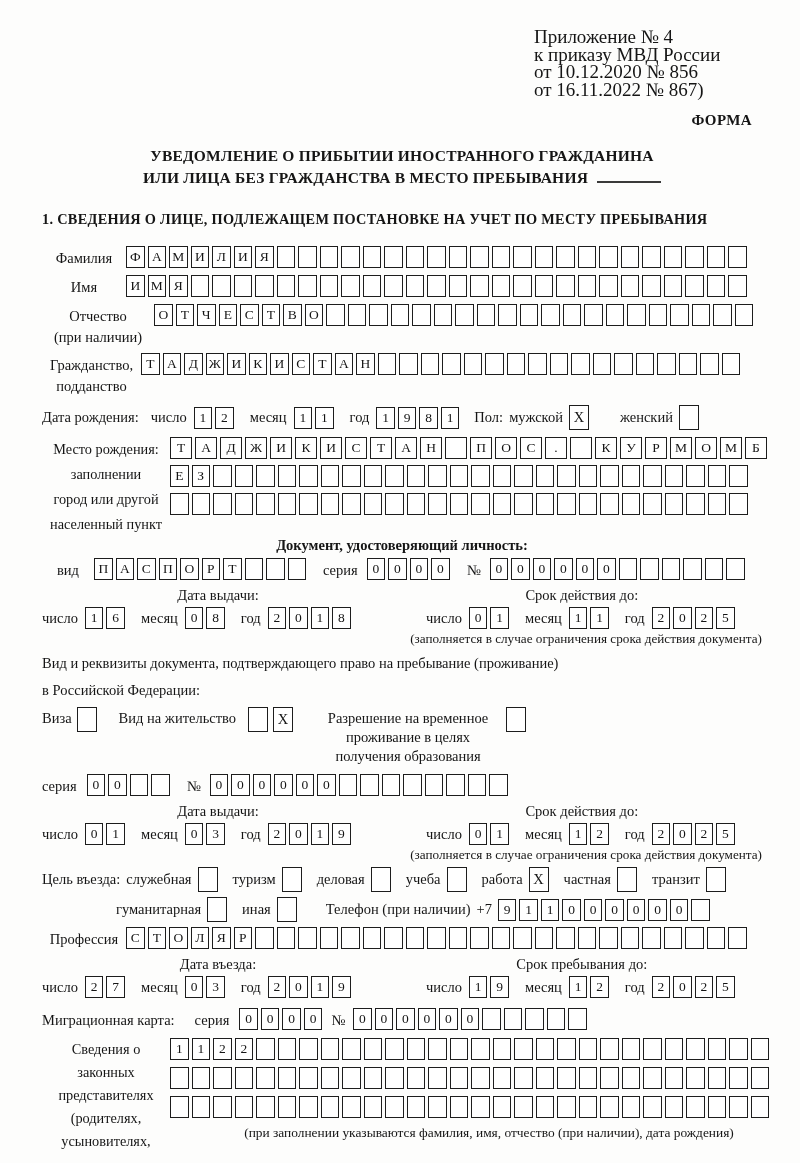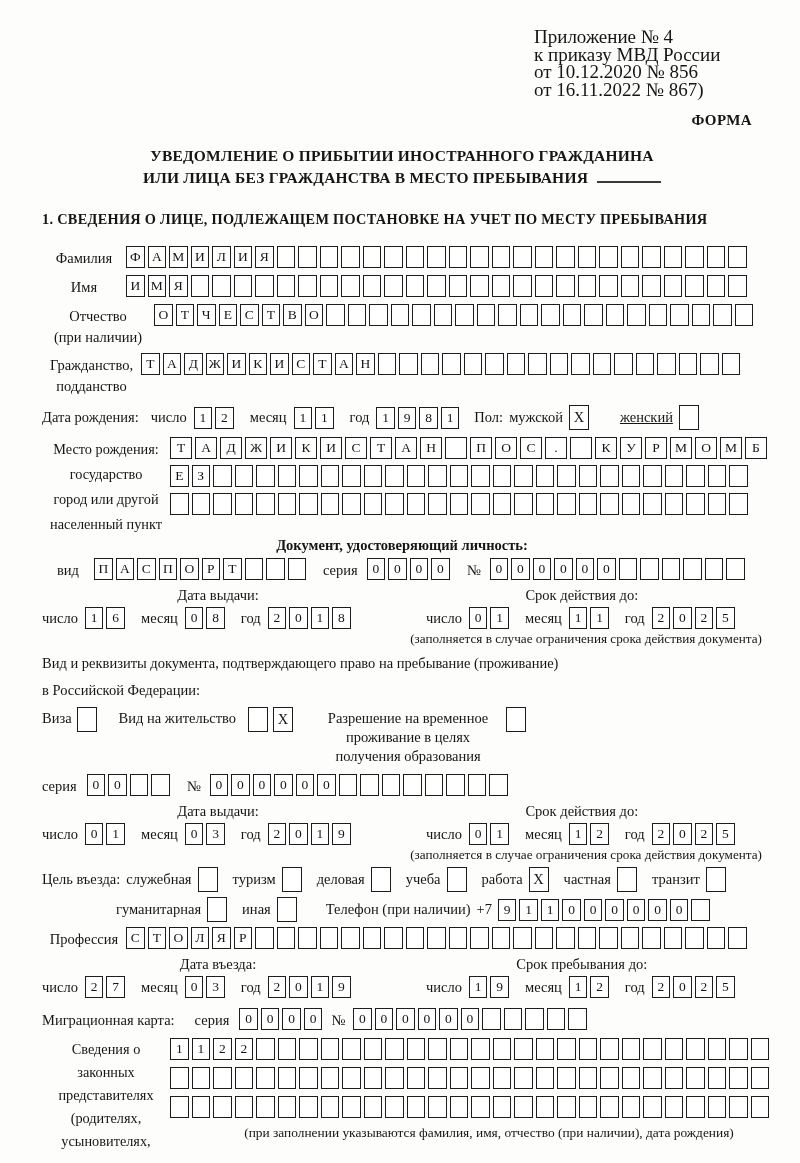--- a/index.html
+++ b/index.html
@@ -247,28 +247,28 @@
         <span class="boxes">
           <span class="bx">1</span>
           <span class="bx">9</span>
           <span class="bx">8</span>
           <span class="bx">1</span>
         </span>
       </span>
     <span class="flabel" style="margin-left:12px;margin-right:6px;">Пол:</span>
     <span class="flabel">мужской</span>
     <span class="cb">X</span>
-    <span class="flabel" style="margin-left:16px;text-decoration:underline;">женский</span>
+    <span class="flabel" style="margin-left:16px;">женский</span>
     <span class="cb"></span>
   </div>
 
   <div class="frow place" style="margin-top:7px;margin-bottom:0;">
     <div class="plabels">
       <div>Место рождения:</div>
-      <div>государство</div>
+      <div>заполнении</div>
       <div>город или другой</div>
       <div>населенный пункт</div>
     </div>
     <div class="pboxes">
       <div class="boxes">
           <span class="bx bx-w">Т</span>
           <span class="bx bx-w">А</span>
           <span class="bx bx-w">Д</span>
           <span class="bx bx-w">Ж</span>
           <span class="bx bx-w">И</span>

